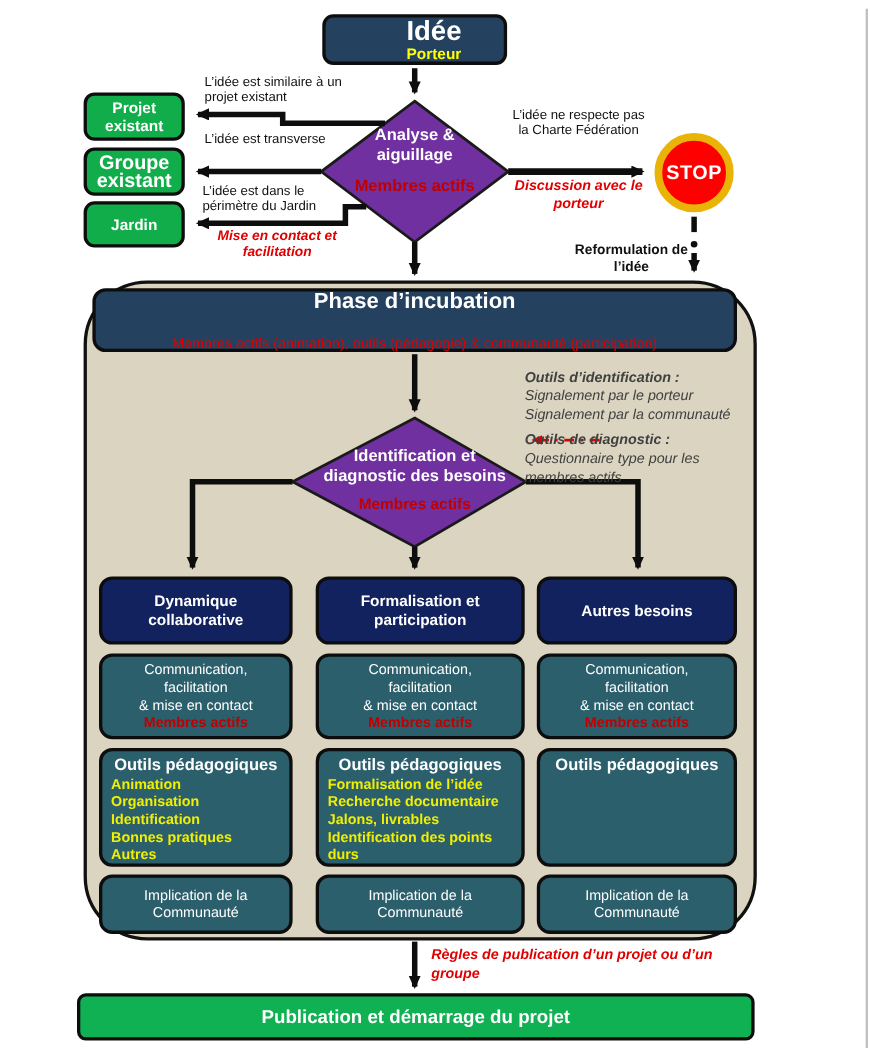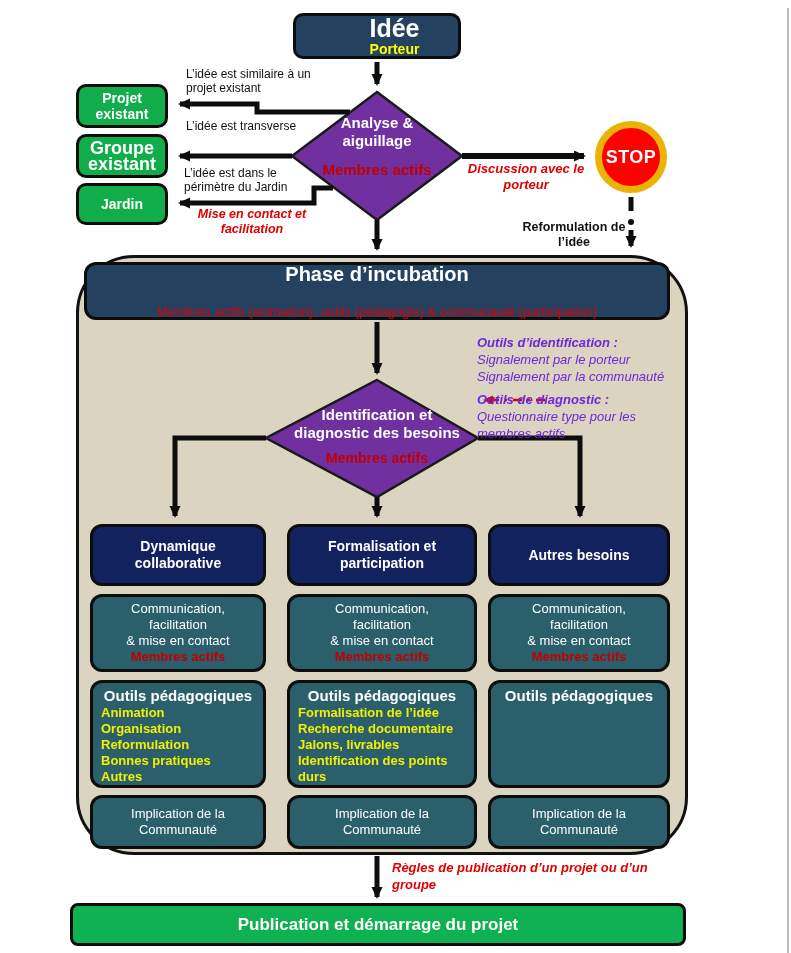--- a/index.html
+++ b/index.html
@@ -100,32 +100,33 @@
   </div>
   <div class="abs box greenbg z3" style="left:76px;top:183px;width:92px;height:42px;">
     <div class="wt bold" style="font-size:14px;line-height:16px;">Jardin</div>
   </div>
 
   <div class="abs lbl blk z3" style="left:186px;top:67px;width:140px;">L’idée est similaire à un projet existant</div>
   <div class="abs lbl blk z3" style="left:186px;top:119px;width:120px;">L’idée est transverse</div>
   <div class="abs lbl blk z3" style="left:184px;top:166px;width:140px;">L’idée est dans le périmètre du Jardin</div>
   <div class="abs note annred ctr z3" style="left:186px;top:207px;width:132px;">Mise en contact et facilitation</div>
 
+  <div class="abs lbl blk ctr z3" style="left:462px;top:97px;width:128px;">L’idée ne respecte pas la Charte Fédération</div>
   <div class="abs note annred ctr z3" style="left:458px;top:161px;width:136px;font-size:13px;line-height:16px;">Discussion avec le porteur</div>
   <div class="abs stopcircle z3" style="left:595px;top:121px;width:72px;height:72px;">
     <div class="wt bold" style="font-size:18px;letter-spacing:0.5px;">STOP</div>
   </div>
   <div class="abs blk bold ctr z3" style="left:522px;top:220px;width:104px;font-size:12.5px;line-height:15px;">Reformulation de l’idée</div>
 
   <div class="abs box navy z3" style="left:84px;top:262px;width:586px;height:58px;border-radius:12px;">
     <div class="wt bold" style="font-size:20px;line-height:23px;">Phase d’incubation</div>
     <div class="annred" style="font-size:13px;line-height:16px;margin-top:18px;">Membres actifs (animation), outils (pédagogie)  &amp; communauté (participation)</div>
   </div>
 
-  <div class="abs z3" style="left:477px;top:334px;width:212px;color:#6d28d9;font-size:13px;line-height:17px;">
+  <div class="abs z3" style="left:477px;top:334px;width:212px;color:#404040;font-size:13px;line-height:17px;">
     <div class="bold italic">Outils d’identification :</div>
     <div class="italic">Signalement  par le porteur</div>
     <div class="italic">Signalement  par la communauté</div>
     <div class="bold italic" style="margin-top:6px;">Outils de diagnostic :</div>
     <div class="italic">Questionnaire  type pour les</div>
     <div class="italic">membres actifs</div>
   </div>
 
   <div class="abs diamond-text z3" style="left:287px;top:406px;width:180px;">
     <div class="wt bold" style="font-size:15px;line-height:18px;">Identification et</div>
@@ -140,21 +141,21 @@
     <div class="wt" style="font-size:13px;line-height:16px;">Communication,</div>
     <div class="wt" style="font-size:13px;line-height:16px;">facilitation</div>
     <div class="wt" style="font-size:13px;line-height:16px;">&amp; mise en contact</div>
     <div class="redtxt bold" style="font-size:13px;line-height:16px;">Membres actifs</div>
   </div>
   <div class="abs teal z3" style="left:90px;top:680px;width:176px;height:108px;border:3px solid #0d0d0d;border-radius:12px;padding:4px 8px;">
     <div class="wt bold ctr" style="font-size:15px;line-height:18px;">Outils pédagogiques</div>
     <div class="toolitems listyellow">
       <div>Animation</div>
       <div>Organisation</div>
-      <div>Reformulation</div>
+      <div>Identification</div>
       <div>Bonnes pratiques</div>
       <div>Autres</div>
     </div>
   </div>
   <div class="abs box teal z3" style="left:90px;top:795px;width:176px;height:54px;border-radius:12px;">
     <div class="wt" style="font-size:13px;line-height:16px;">Implication de la</div>
     <div class="wt" style="font-size:13px;line-height:16px;">Communauté</div>
   </div>
 
   <div class="abs box deep z3" style="left:287px;top:524px;width:190px;height:62px;border-radius:12px;">

